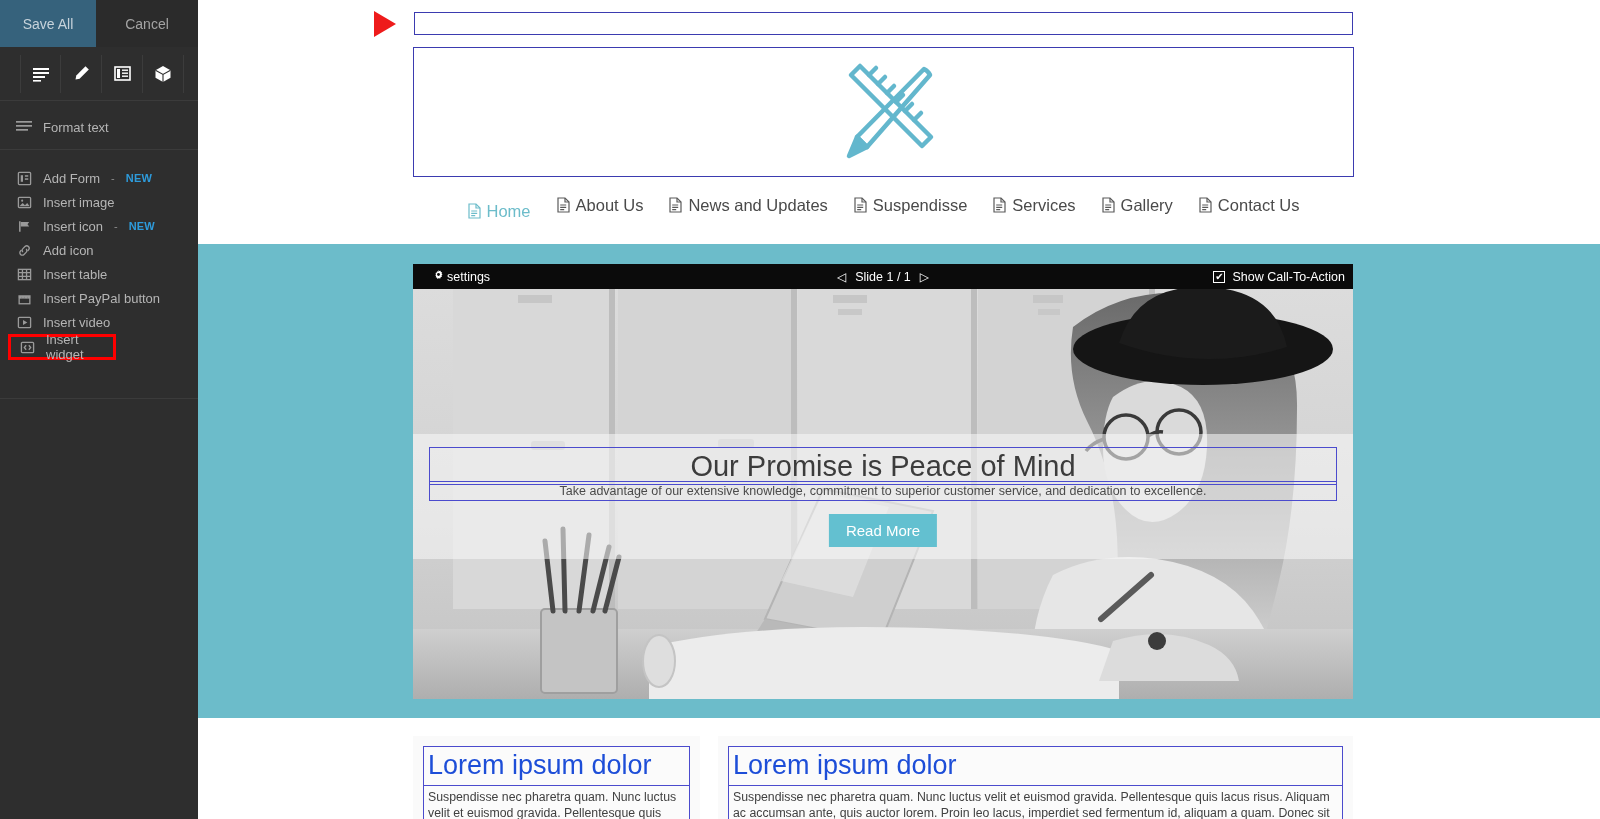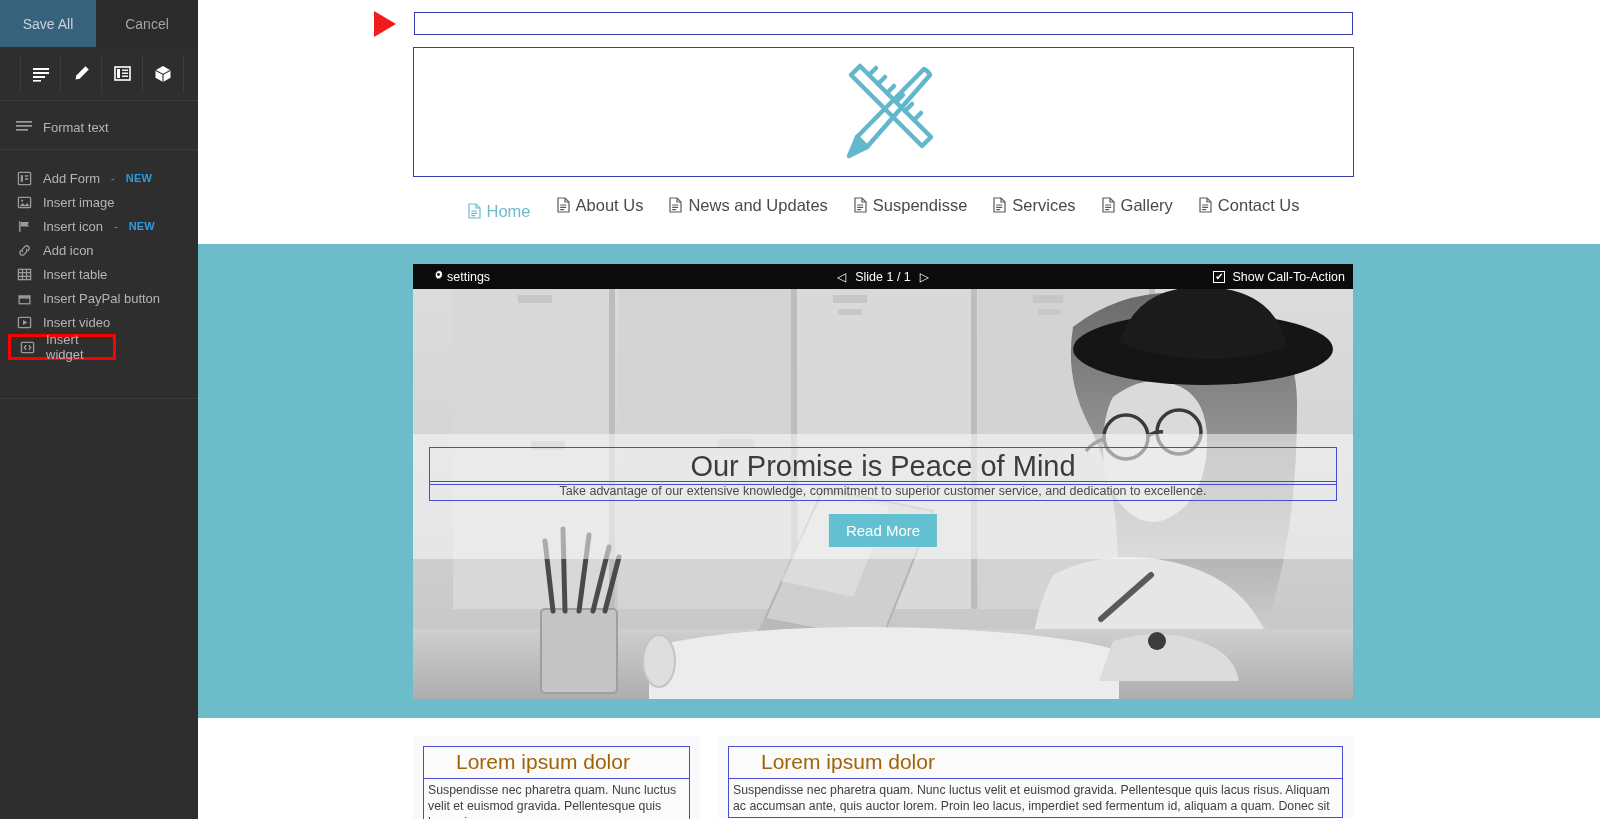--- a/index.html
+++ b/index.html
@@ -228,21 +228,21 @@
     background: #fafafa;
     padding: 10px 10px 0 10px;
   }
   .col.left { width: 287px; }
   .col.right { width: 635px; }
   .col-title-box {
     border: 1.5px solid #4b4bcd;
     padding: 3px 4px 4px 4px;
     background: rgba(255,255,255,0.2);
   }
-  .col-title-box .txt { font-size: 21px; color: #a16207; margin-left: 28px; }
+  .col-title-box .txt { font-size: 27px; color: #1d4ed8; }
   .col-body-box {
     border: 1.5px solid #4b4bcd;
     border-top: none;
     padding: 3px 4px;
     background: rgba(255,255,255,0.2);
   }
   .col-body-box .txt {
     font-size: 12.3px; color: #414141; line-height: 16px;
     display: block;
   }

